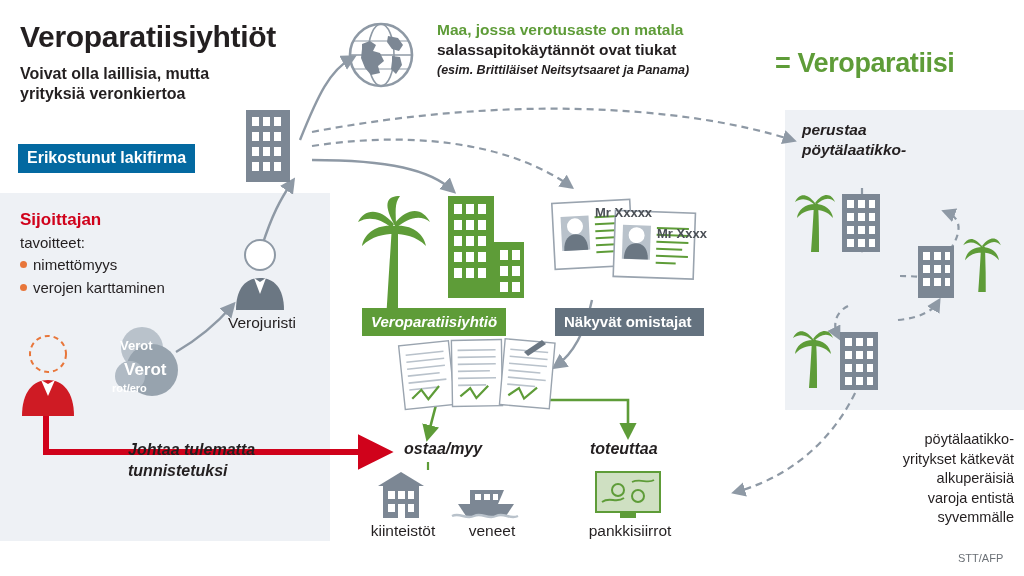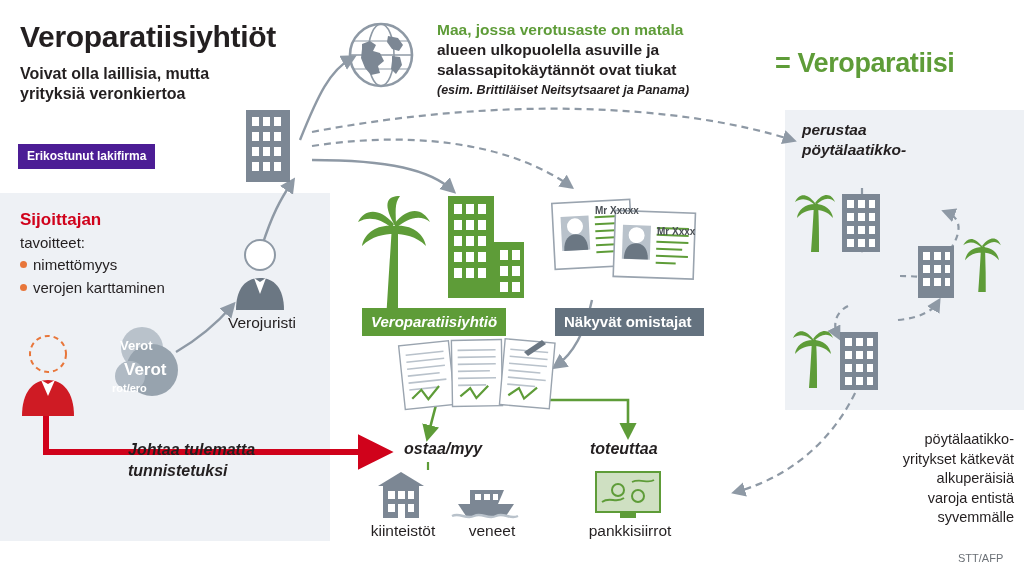--- a/index.html
+++ b/index.html
@@ -38,38 +38,38 @@
   .veroparatiisi{
     font-size:27px;font-weight:bold;color:#5e9c38;letter-spacing:-0.4px;text-align:center;
   }
   .red-head{font-size:17px;font-weight:bold;color:#d0021b;}
   .plain{font-size:15px;color:#231f20;line-height:1.45;}
   .bullet-row{display:flex;align-items:flex-start;gap:6px;font-size:15px;line-height:1.5;}
   .bullet{
     width:7px;height:7px;border-radius:50%;background:#e8763a;margin-top:7px;flex:none;
   }
   .label-grey{
-    background:#4c1d95;color:#fff;font-size:12px;font-weight:bold;
+    background:#0369a1;color:#fff;font-size:16px;font-weight:bold;
     padding:5px 9px 6px 9px;display:inline-block;
   }
   .label-green{
     background:#5e9c38;color:#fff;font-size:15px;font-weight:bold;
     padding:5px 9px 6px 9px;display:inline-block;font-style:italic;
   }
   .label-slate{
     background:#64727f;color:#fff;font-size:15px;font-weight:bold;
     padding:5px 12px 6px 9px;display:inline-block;
   }
   .cap{font-size:15.5px;color:#231f20;text-align:center;}
   .bold-ital{font-size:16px;font-weight:bold;font-style:italic;color:#231f20;}
   .bold-ital-red{font-size:16px;font-weight:bold;font-style:italic;color:#231f20;line-height:1.3;}
   .right-head{font-size:15.5px;font-weight:bold;font-style:italic;color:#231f20;line-height:1.28;}
   .right-foot{font-size:14.5px;color:#231f20;line-height:1.35;text-align:right;}
   .credit{font-size:11px;color:#6b7076;}
-  .name-tag{font-size:10px;color:#4a4f55;font-weight:bold;}
+  .name-tag{font-size:13px;color:#4a4f55;font-weight:bold;}
 
   svg{display:block;overflow:visible;}
 </style>
 </head>
 <body>
 
 <div class="abs" id="left-panel"></div>
 <div class="abs" id="right-panel"></div>
 
 <svg class="abs" style="left:0;top:0;width:1024px;height:576px;" viewBox="0 0 1024 576">
@@ -128,21 +128,20 @@
   <line x1="2" y1="33" x2="64" y2="33" stroke="#8e99a5" stroke-width="1.6"></line>
   <line x1="6" y1="19" x2="60" y2="19" stroke="#8e99a5" stroke-width="1.2"></line>
   <line x1="6" y1="47" x2="60" y2="47" stroke="#8e99a5" stroke-width="1.2"></line>
   <path d="M14,22 l8,-3 6,4 -3,6 7,2 4,8 -6,5 2,7 -9,2 -6,-7 -4,-10 1,-9 z" fill="#7c8794"></path>
   <path d="M40,14 l10,2 5,7 -4,6 -7,-2 -5,-7 z" fill="#7c8794"></path>
   <path d="M44,34 l8,1 2,8 -6,9 -5,-5 1,-8 z" fill="#7c8794"></path>
 </svg>
 
 <div class="abs" style="left:437px;top:20px;width:340px;">
   <div class="green-head">Maa, jossa verotusaste on matala</div>
-  <div class="dark-line">alueen ulkopuolella asuville ja</div>
   <div class="dark-line">salassapitokäytännöt ovat tiukat</div>
   <div class="ital-small" style="margin-top:3px;">(esim. Brittiläiset Neitsytsaaret ja Panama)</div>
 </div>
 
 <div class="abs veroparatiisi" style="left:775px;top:48px;">= Veroparatiisi</div>
 
 <svg class="abs" style="left:240px;top:108px;width:62px;height:78px;" viewBox="0 0 62 78">
   <rect x="6" y="2" width="44" height="72" fill="#7c8794"></rect>
   <g fill="#ffffff">
     <rect x="12" y="9" width="7" height="9"></rect>

